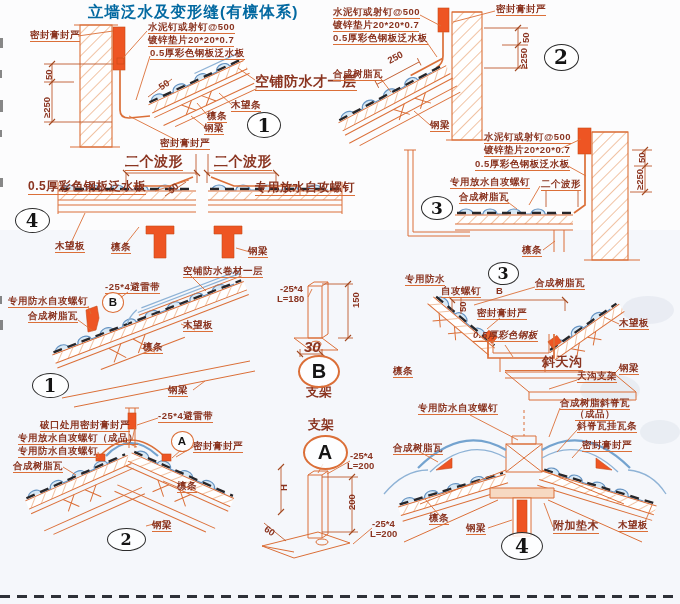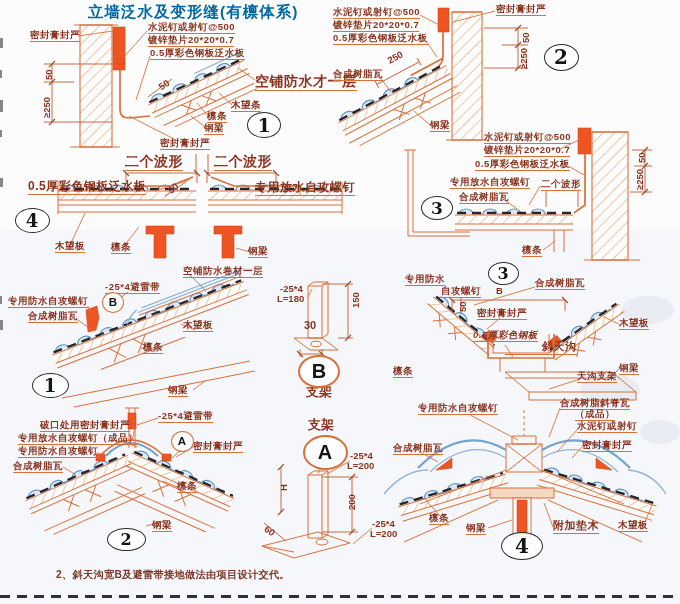--- a/index.html
+++ b/index.html
@@ -337,31 +337,31 @@
       <span class="lb" style="left: 183px; top: 266px; font-size: 9.5px;">空铺防水卷材一层</span>
       <span class="lb" style="left: 105px; top: 282px; font-size: 9.5px;">-25*4避雷带</span>
       <span class="lb" style="left: 8px; top: 296px; font-size: 9.5px;">专用防水自攻螺钉</span>
       <span class="lb" style="left: 28px; top: 311px; font-size: 9.5px;">合成树脂瓦</span>
       <span class="lb" style="left: 183px; top: 320px; font-size: 9.5px;">木望板</span>
       <span class="lb" style="left: 143px; top: 342px; font-size: 9.5px;">檩条</span>
       <span class="lb" style="left: 168px; top: 385px; font-size: 9.5px;">钢梁</span>
       <span class="lb dim" style="left: 280px; top: 284px; font-size: 9.5px;">-25*4</span>
       <span class="lb dim" style="left: 277px; top: 294px; font-size: 9.5px;">L=180</span>
       <span class="lb dim" style="left: 351px; top: 308px; font-size: 9.5px; transform: rotate(-90deg); transform-origin: 0px 0px;">150</span>
-      <span class="lb dim" style="left: 304px; top: 320px; font-size: 11px;">30</span>
+      <span class="lb dim" style="left: 304px; top: 339px; font-size: 15px; font-style: italic;">30</span>
       <span class="lb dim" style="left: 306px; top: 385px; font-size: 13px;">支架</span>
       <span class="lb" style="left: 405px; top: 274px; font-size: 9.5px;">专用防水</span>
       <span class="lb" style="left: 405px; top: 286px; font-size: 9.5px; margin-left: 36px;">自攻螺钉</span>
       <span class="lb" style="left: 393px; top: 366px; font-size: 9.5px;">檩条</span>
       <span class="lb dim" style="left: 496px; top: 286px; font-size: 9.5px;">B</span>
       <span class="lb dim" style="left: 458px; top: 312px; font-size: 9.5px; transform: rotate(-90deg); transform-origin: 0px 0px;">50</span>
       <span class="lb" style="left: 535px; top: 278px; font-size: 9.5px;">合成树脂瓦</span>
       <span class="lb" style="left: 477px; top: 308px; font-size: 9.5px;">密封膏封严</span>
       <span class="lb" style="left: 473px; top: 330px; font-size: 9.5px; font-style: italic;">0.5厚彩色钢板</span>
-      <span class="lb" style="left: 505px; top: 341px; font-size: 11px; padding-left: 37px;">斜天沟</span>
+      <span class="lb" style="left: 505px; top: 355px; font-size: 13px; padding-left: 37px;">斜天沟</span>
       <span class="lb" style="left: 619px; top: 318px; font-size: 9.5px;">木望板</span>
       <span class="lb" style="left: 619px; top: 363px; font-size: 9.5px;">钢梁</span>
       <span class="lb" style="left: 577px; top: 371px; font-size: 9.5px;">天沟支架</span>
       <span class="lb" style="left: 40px; top: 420px; font-size: 9.5px;">破口处用密封膏封严</span>
       <span class="lb" style="left: 158px; top: 411px; font-size: 9.5px;">-25*4避雷带</span>
       <span class="lb" style="left: 18px; top: 433px; font-size: 9.5px;">专用放水自攻螺钉（成品）</span>
       <span class="lb" style="left: 18px; top: 446px; font-size: 9.5px;">专用防水自攻螺钉</span>
       <span class="lb" style="left: 193px; top: 441px; font-size: 9.5px;">密封膏封严</span>
       <span class="lb" style="left: 13px; top: 461px; font-size: 9.5px;">合成树脂瓦</span>
       <span class="lb" style="left: 177px; top: 481px; font-size: 9.5px;">檩条</span>
@@ -370,21 +370,21 @@
       <span class="lb dim" style="left: 350px; top: 451px; font-size: 9.5px;">-25*4</span>
       <span class="lb dim" style="left: 347px; top: 461px; font-size: 9.5px;">L=200</span>
       <span class="lb dim" style="left: 279px; top: 491px; font-size: 9.5px; transform: rotate(-90deg); transform-origin: 0px 0px;">H</span>
       <span class="lb dim" style="left: 347px; top: 510px; font-size: 9.5px; transform: rotate(-90deg); transform-origin: 0px 0px;">200</span>
       <span class="lb dim" style="left: 268px; top: 524px; font-size: 9.5px; transform: rotate(35deg); transform-origin: 0px 0px;">60</span>
       <span class="lb dim" style="left: 372px; top: 519px; font-size: 9.5px;">-25*4</span>
       <span class="lb dim" style="left: 370px; top: 529px; font-size: 9.5px;">L=200</span>
       <span class="lb" style="left: 418px; top: 403px; font-size: 9.5px;">专用防水自攻螺钉</span>
       <span class="lb" style="left: 560px; top: 398px; font-size: 9.5px;">合成树脂斜脊瓦</span>
       <span class="lb" style="left: 575px; top: 409px; font-size: 9.5px;">（成品）</span>
-      <span class="lb" style="left: 577px; top: 421px; font-size: 9.5px;">水泥钉或射钉</span>
+      <span class="lb" style="left: 577px; top: 421px; font-size: 9.5px;">斜脊瓦挂瓦条</span>
       <span class="lb" style="left: 582px; top: 440px; font-size: 9.5px;">密封膏封严</span>
       <span class="lb" style="left: 393px; top: 443px; font-size: 9.5px;">合成树脂瓦</span>
       <span class="lb" style="left: 429px; top: 513px; font-size: 9.5px;">檩条</span>
       <span class="lb" style="left: 466px; top: 523px; font-size: 9.5px;">钢梁</span>
       <span class="lb" style="left: 553px; top: 520px; font-size: 11px;">附加垫木</span>
       <span class="lb" style="left: 618px; top: 520px; font-size: 9.5px;">木望板</span>
     </div>
   <div id="callouts">
       <div class="co num" style="left: 247px; top: 112px; width: 32px; height: 24px; font-size: 19px;">1</div>
       <div class="co num" style="left: 543.5px; top: 43.5px; width: 33px; height: 25px; font-size: 20px;">2</div>
@@ -393,16 +393,15 @@
       <div class="co num" style="left: 31.5px; top: 372.5px; width: 35px; height: 23px; font-size: 18px;">1</div>
       <div class="co num" style="left: 487.5px; top: 261.5px; width: 29px; height: 21px; font-size: 16px;">3</div>
       <div class="co num" style="left: 106.5px; top: 527.5px; width: 37px; height: 21px; font-size: 16px;">2</div>
       <div class="co num" style="left: 501px; top: 532px; width: 40px; height: 26px; font-size: 20px;">4</div>
       <div class="co big" style="left: 298px; top: 354.5px; width: 38px; height: 29px; font-size: 20px;">B</div>
       <div class="co big" style="left: 302.5px; top: 434.5px; width: 41px; height: 31px; font-size: 20px;">A</div>
       <div class="co sm" style="left: 102px; top: 291.5px; width: 20px; height: 19px; font-size: 11.5px;">B</div>
       <div class="co sm" style="left: 170.5px; top: 430.5px; width: 21px; height: 19px; font-size: 11.5px;">A</div>
     </div>
 
-  <div id="note1" class="note">2、斜天沟宽B及避雷带接地做法由项目设计交代。</div>
 
   <div id="dash"></div>
 </div>
 
 </body></html>

